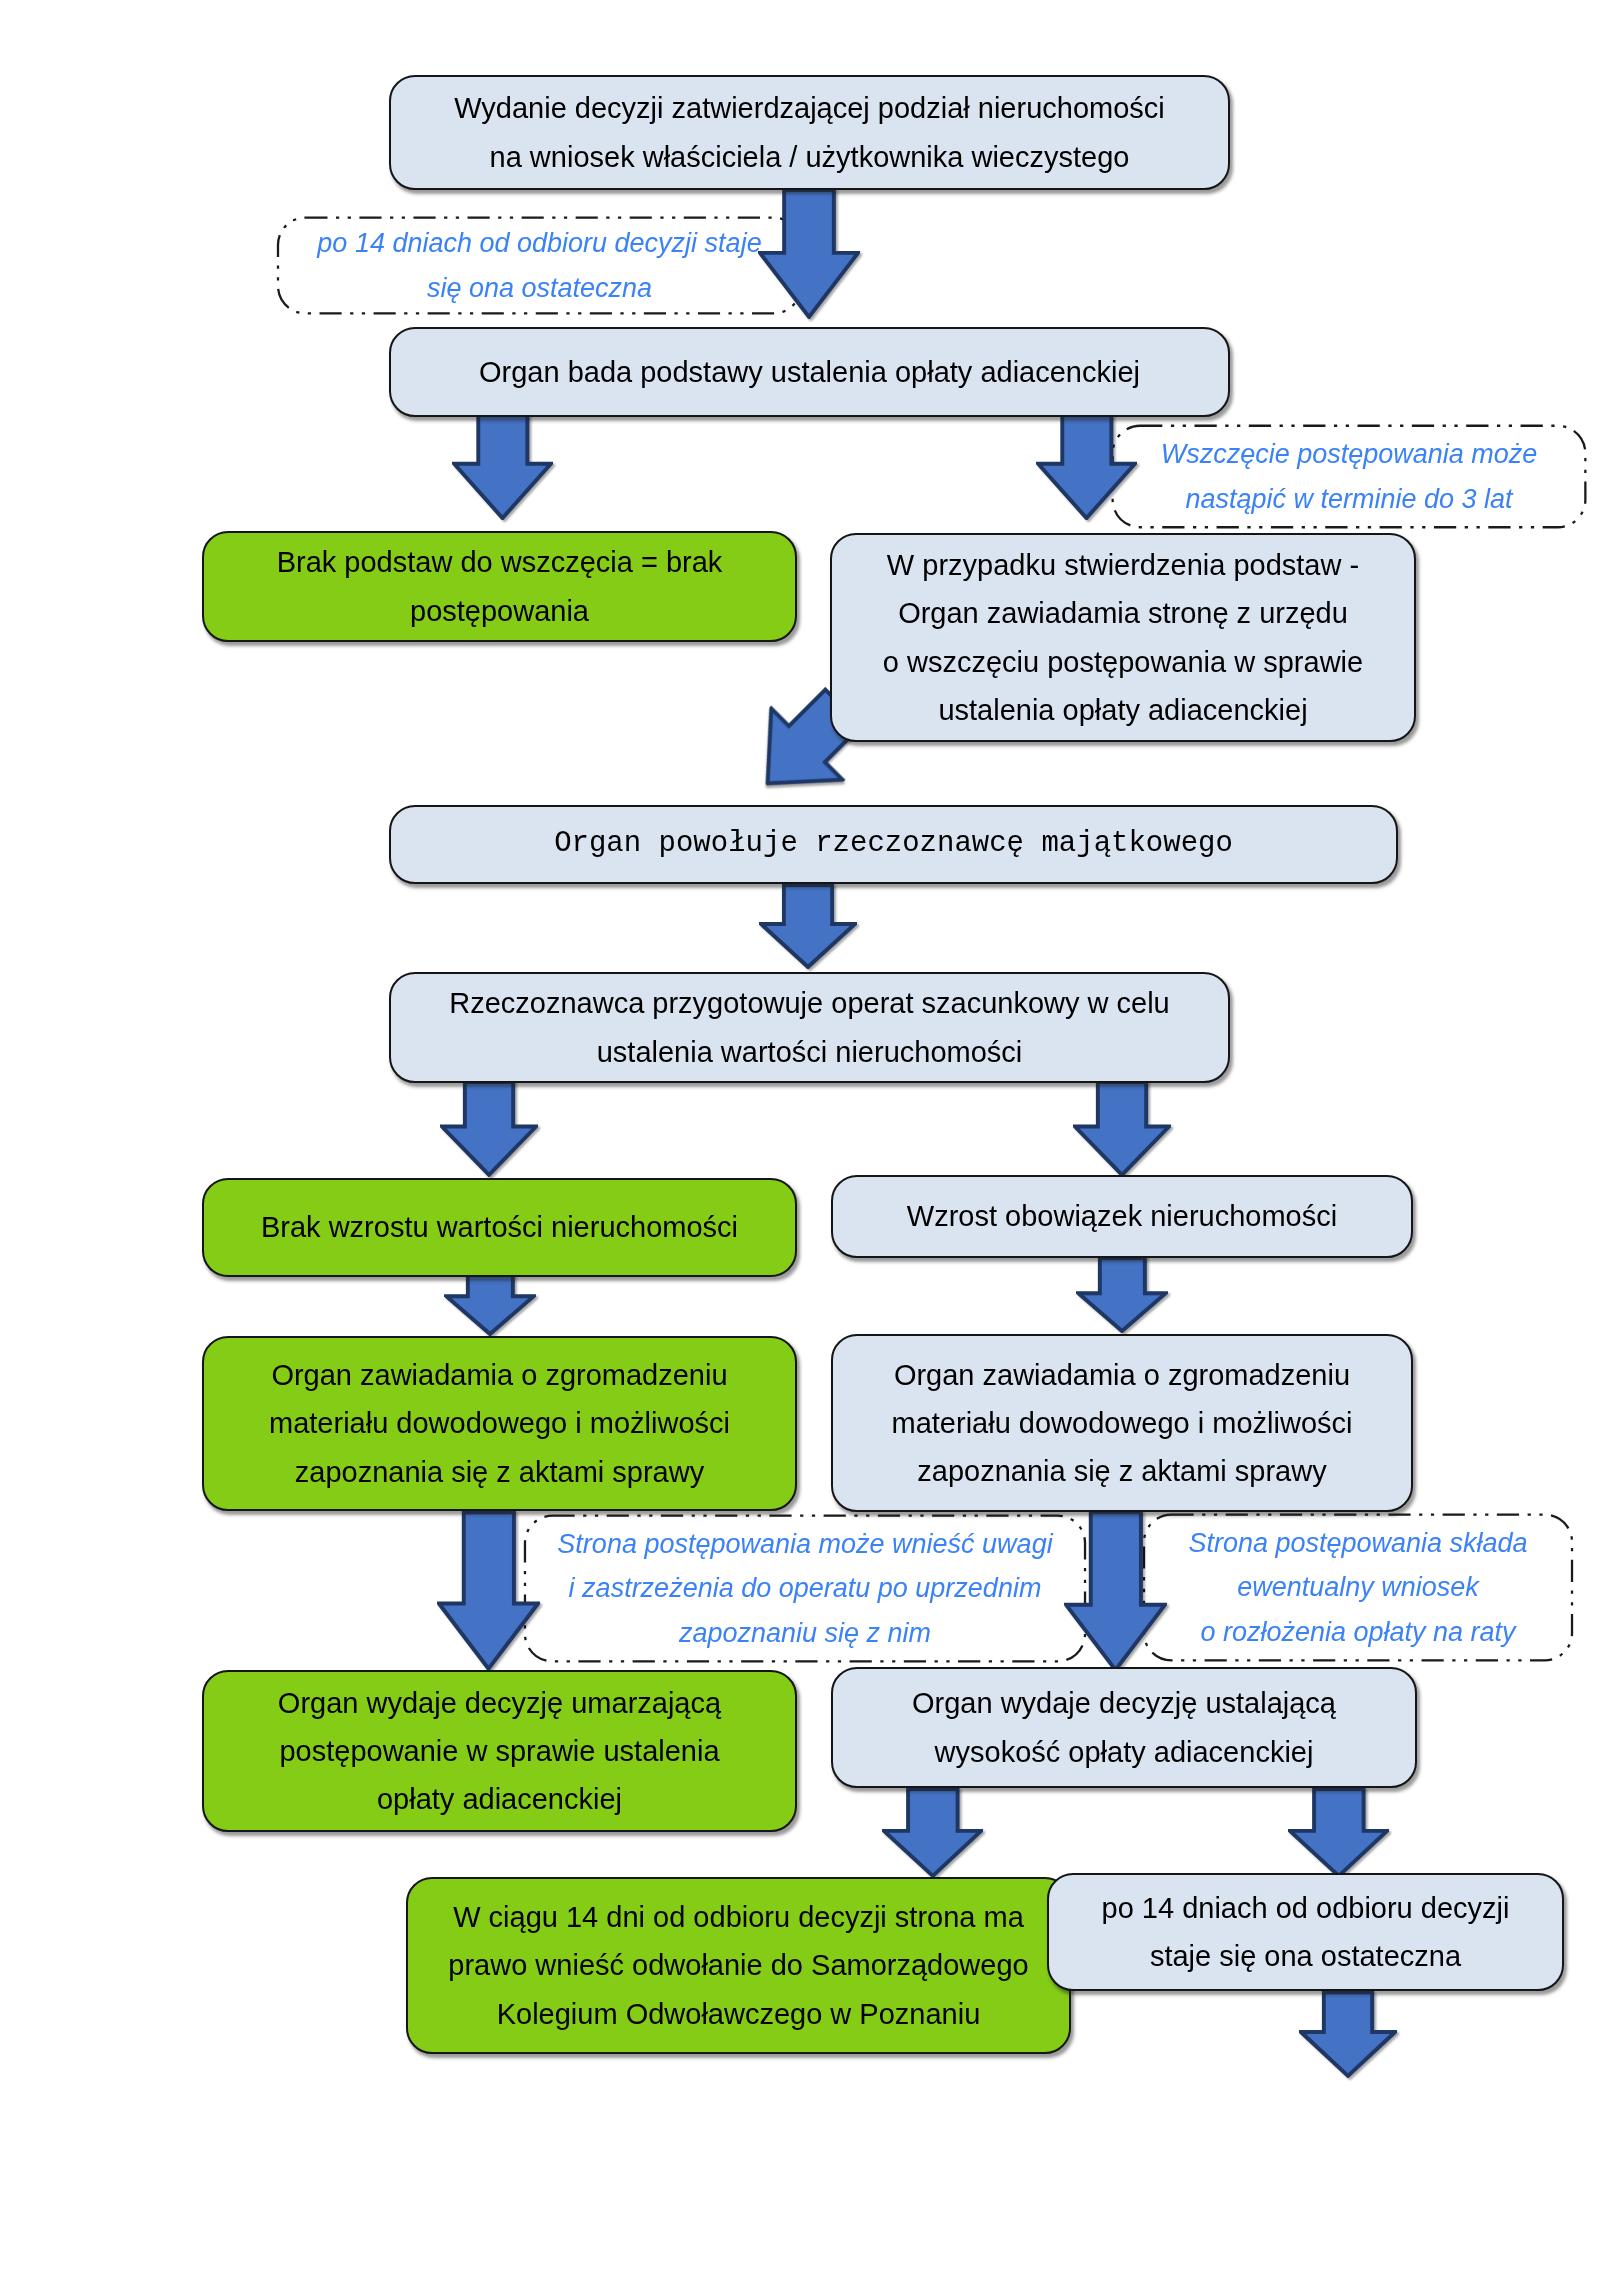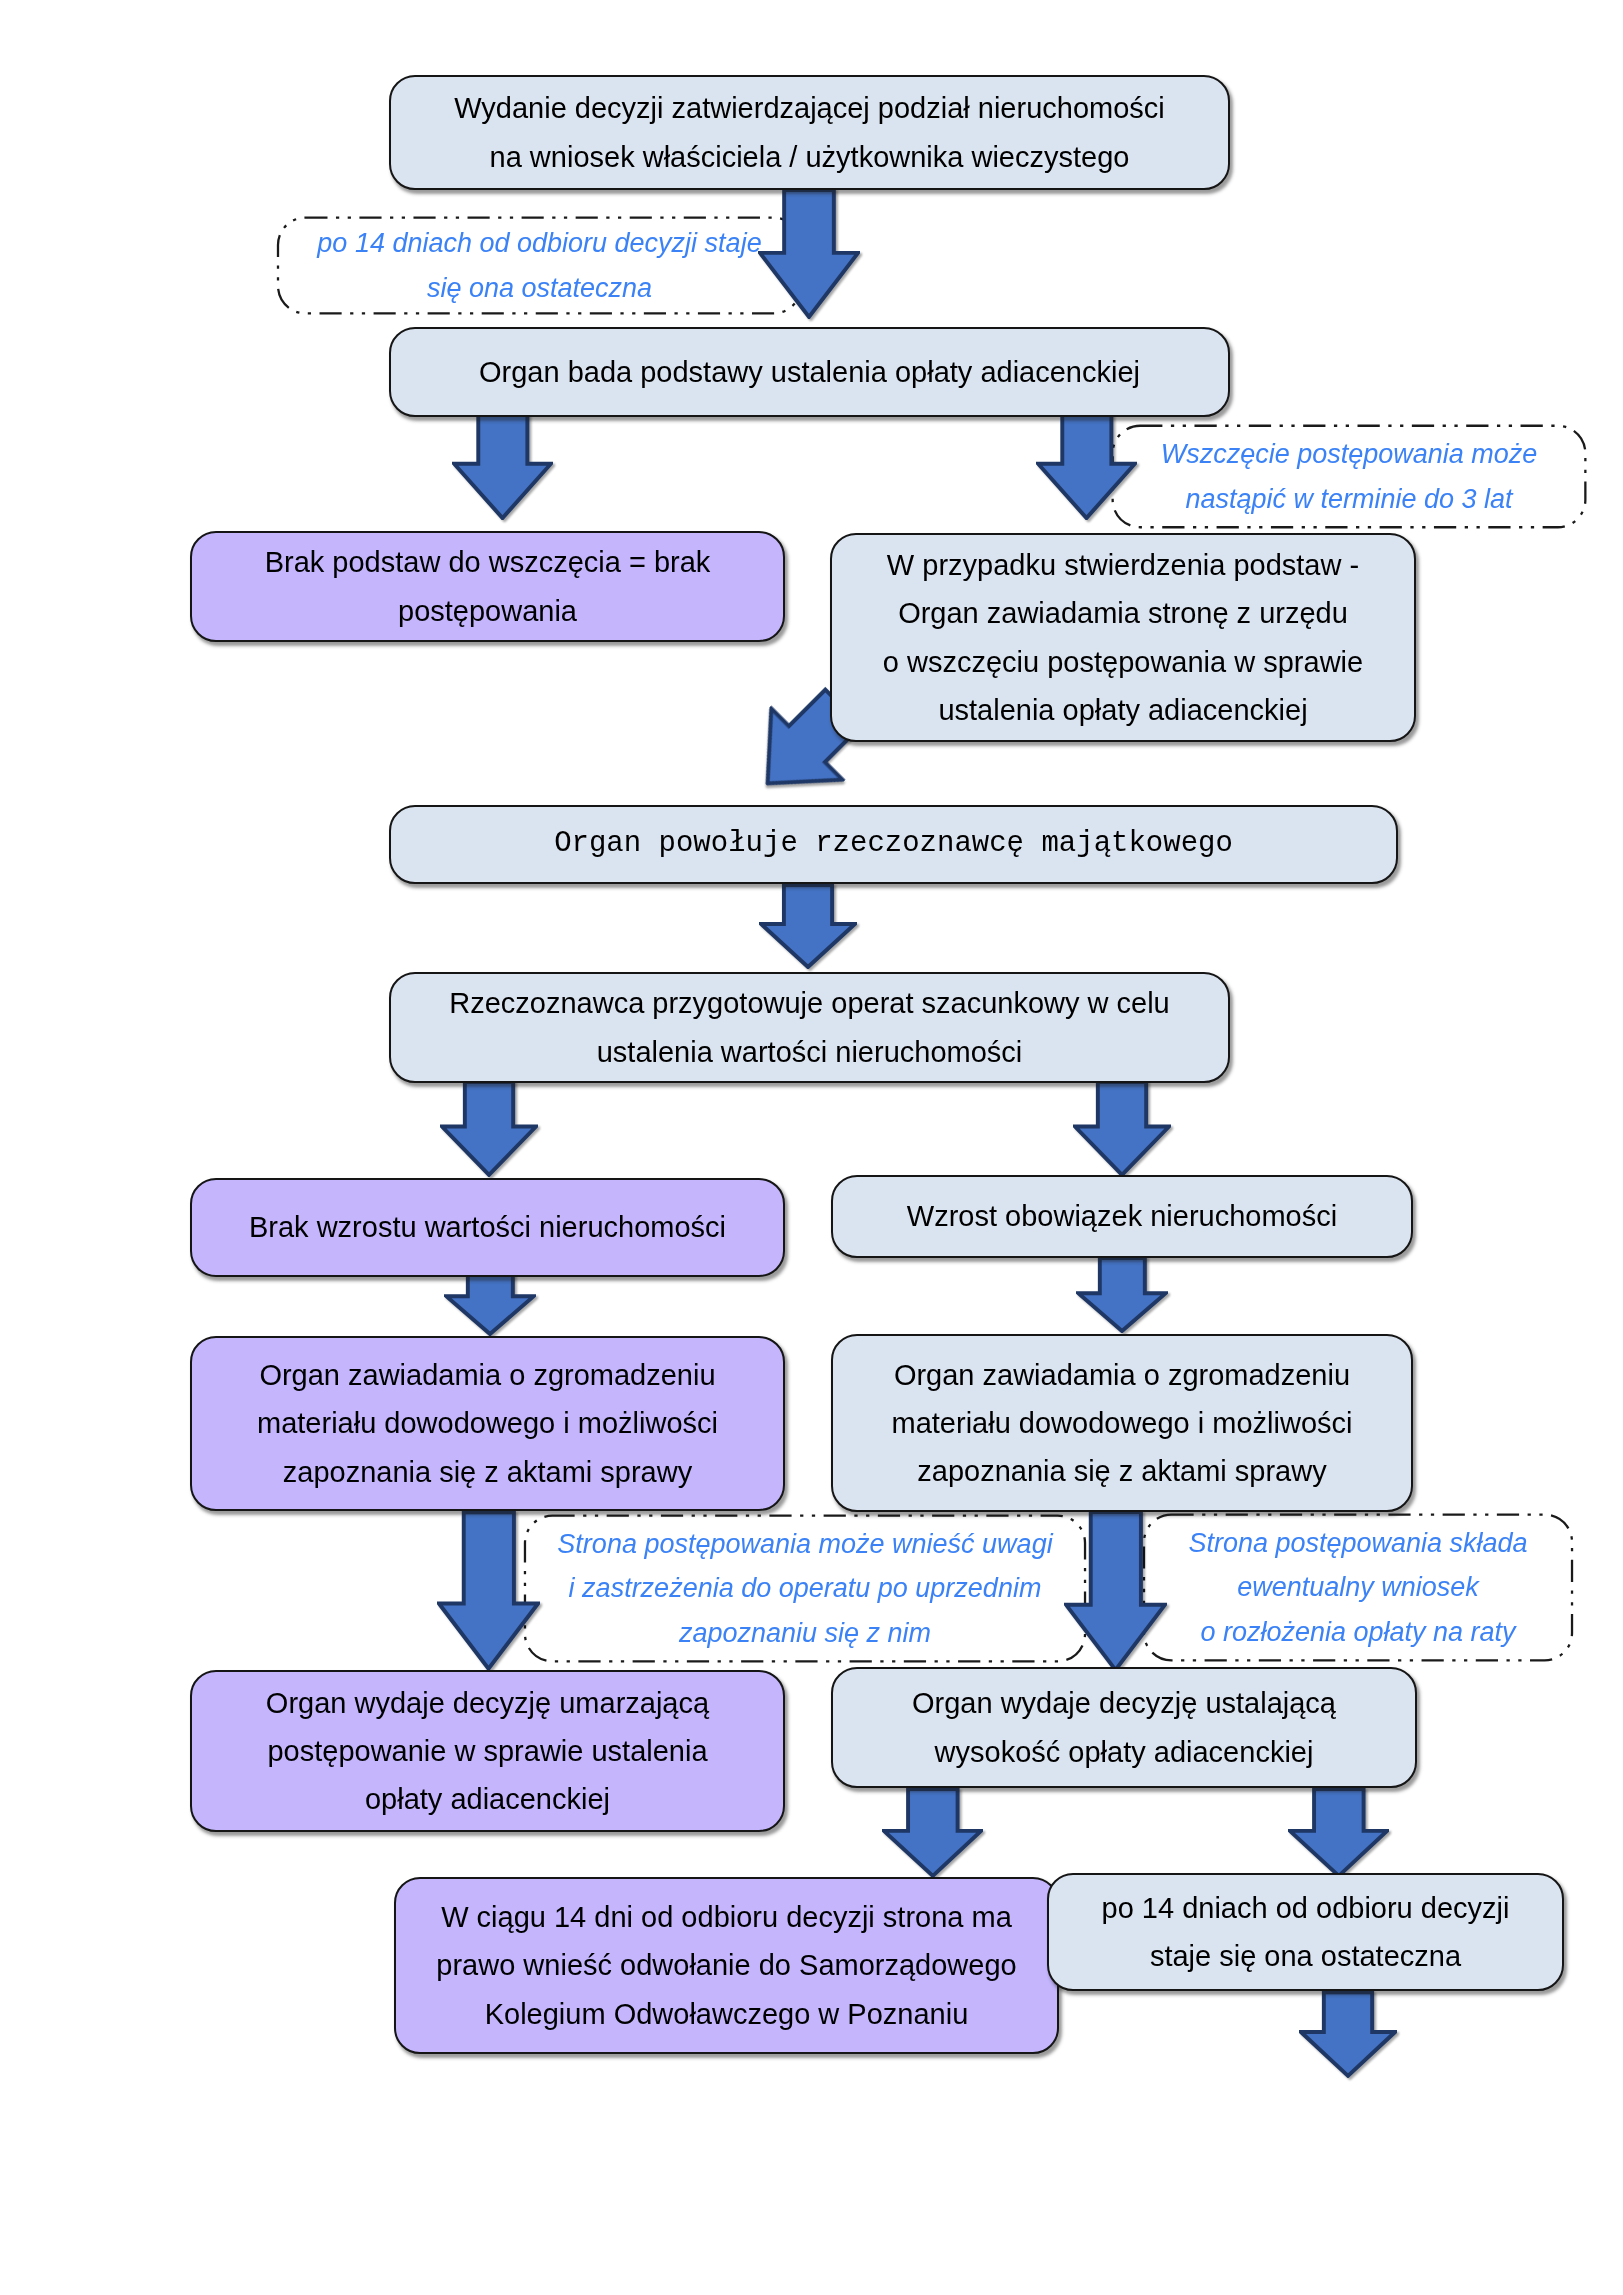--- a/index.html
+++ b/index.html
@@ -9,21 +9,21 @@
   }
   .node{
     position:absolute;display:flex;align-items:center;justify-content:center;
     text-align:center;white-space:pre-line;box-sizing:border-box;
     border:2.6px solid #151515;border-radius:26px;
     font-size:29px;line-height:1.66;color:#000;
     padding:3.9px 9.2px;z-index:3;
     box-shadow:2.6px 3.3px 3.3px rgba(30,30,30,.45);
   }
   .node.blue{background:#dae3f0;}
-  .node.white{background:#c4b5fd;}
+  .node.white{background:#84cc16;margin-left:12px;}
   .note{
     position:absolute;display:flex;align-items:center;justify-content:center;
     text-align:center;white-space:pre-line;box-sizing:border-box;
     font-size:27px;line-height:1.65;font-style:italic;color:#3b82f6;
     padding:2.6px 9.2px;z-index:1;background:#ffffff;border-radius:27.5px;
   }
   .note > svg{position:absolute;left:0;top:0;}
   .note > span{position:relative;z-index:1;}
   .arrow{position:absolute;z-index:2;filter:drop-shadow(2.6px 2px 1.3px rgba(0,0,0,.35));}
   .arrow.diag{transform:rotate(45deg);}

